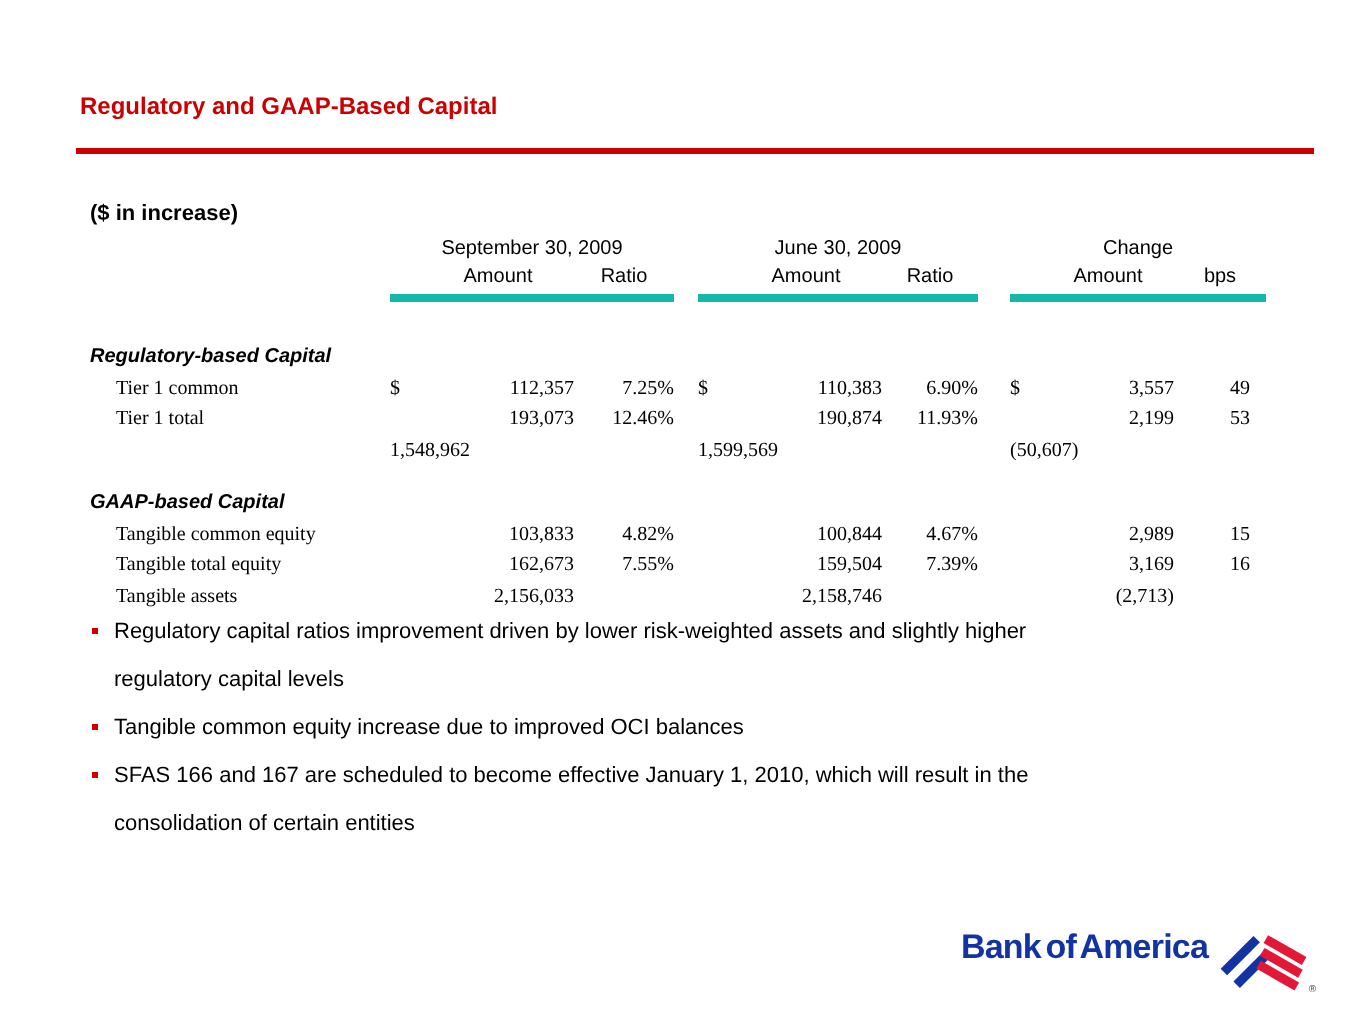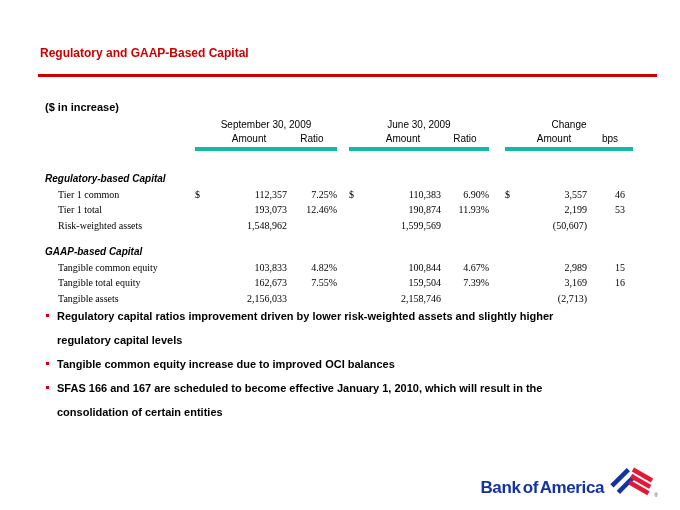--- a/index.html
+++ b/index.html
@@ -39,27 +39,27 @@
     grid-template-columns:150px 16px 76px 50px 12px 16px 76px 48px 16px 16px 66px 46px;
     font-family:Liberation Serif, serif;
   }
   .sect{font-weight:bold;font-style:italic;line-height:15.5px;}
   .sect.gap{margin-top:11px;}
   .c.lab{padding-left:13px;}
   .c.amt,.c.rat,.c.bps{text-align:right;}
   .c.bps{padding-right:8px;box-sizing:border-box;}
   
   .bullets{position:absolute;left:46px;top:304px;width:562px;}
-  .bullet{position:relative;padding-left:11px;font-size:11px;font-weight:bold;line-height:24px;}
+  .bullet{position:relative;padding-left:11px;font-size:11px;font-weight:normal;line-height:24px;}
   .bullet .mark{
     position:absolute;left:0;top:10px;width:3px;height:3px;background:var(--accent-red);
   }
   .bl{display:block;}
   
-  .logo{position:absolute;right:25px;bottom:14px;display:flex;align-items:flex-end;}
+  .logo{position:absolute;right:25px;bottom:14px;display:flex;align-items:flex-start;}
   .wordmark{
     color:var(--logo-blue);font-weight:bold;font-size:17px;
     letter-spacing:-0.4px;word-spacing:-2px;line-height:17px;
   }
   .flag{margin-left:5px;position:relative;width:46px;height:31px;}
   .f-blue{stroke:var(--logo-blue);stroke-width:5;}
   .f-red{stroke:var(--flag-red);stroke-width:5;}
   .reg{
     position:absolute;right:-3px;bottom:-2px;font-size:5px;color:#444;font-weight:normal;
   }
@@ -114,40 +114,39 @@
         <div class="c dol">$</div>
         <div class="c amt">112,357</div>
         <div class="c rat">7.25%</div>
         <div class="c"></div>
         <div class="c dol">$</div>
         <div class="c amt">110,383</div>
         <div class="c rat">6.90%</div>
         <div class="c"></div>
         <div class="c dol">$</div>
         <div class="c amt">3,557</div>
-        <div class="c bps">46</div>
+        <div class="c bps">49</div>
       </div>
 
       <div class="trow">
         <div class="c lab">Tier 1 total</div>
         <div class="c dol"></div>
         <div class="c amt">193,073</div>
         <div class="c rat">12.46%</div>
         <div class="c"></div>
         <div class="c dol"></div>
         <div class="c amt">190,874</div>
         <div class="c rat">11.93%</div>
         <div class="c"></div>
         <div class="c dol"></div>
         <div class="c amt">2,199</div>
         <div class="c bps">53</div>
       </div>
 
       <div class="trow">
-        <div class="c lab">Risk-weighted assets</div>
         <div class="c dol"></div>
         <div class="c amt">1,548,962</div>
         <div class="c rat"></div>
         <div class="c"></div>
         <div class="c dol"></div>
         <div class="c amt">1,599,569</div>
         <div class="c rat"></div>
         <div class="c"></div>
         <div class="c dol"></div>
         <div class="c amt">(50,607)</div>

